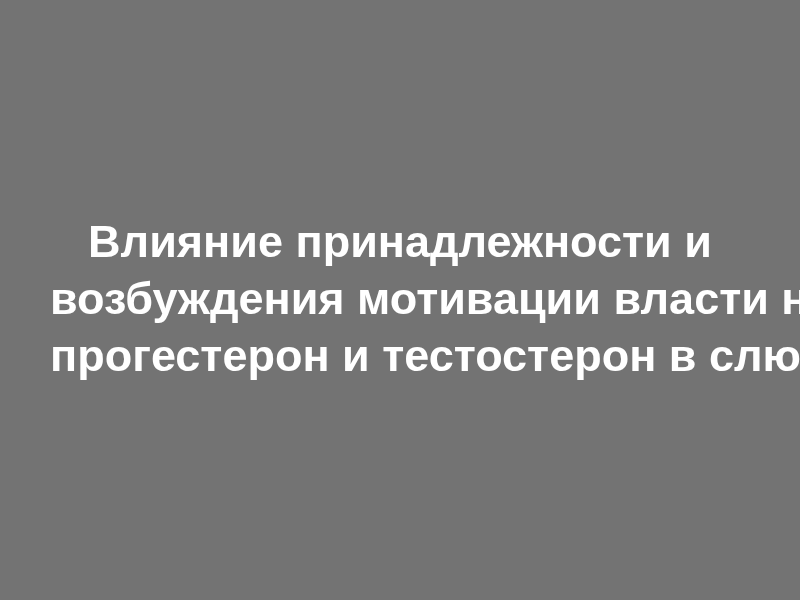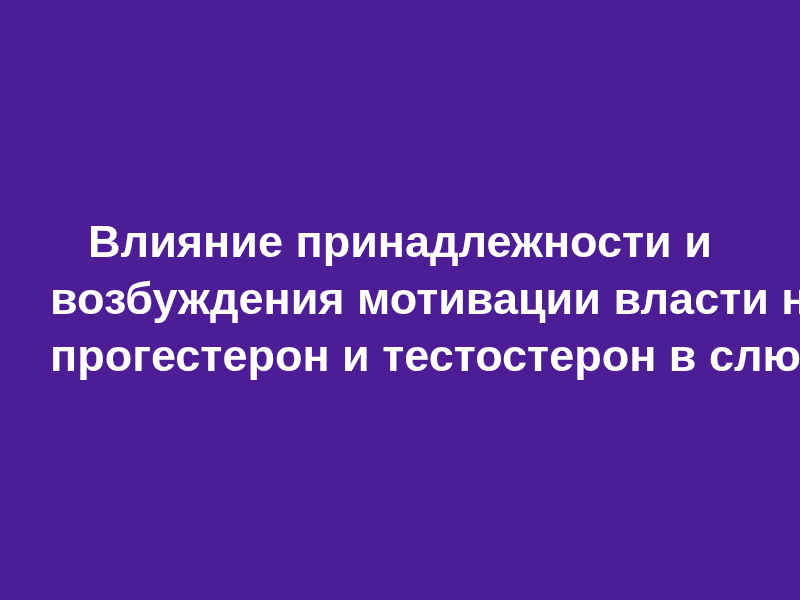--- a/index.html
+++ b/index.html
@@ -45,19 +45,19 @@
     font-style: normal;
     line-height: 57px;
     letter-spacing: 0px;
     white-space: nowrap;
     text-rendering: optimizeLegibility;
   }
 </style>
 </head>
 <body>
 
-<div class="title-card" style="background-color: #4c1d95;">
+<div class="title-card" style="background-color: #737373;">
   <div class="title-block">
     <span class="title-line" style="color: rgb(255, 255, 255);">Влияние принадлежности и</span>
     <span class="title-line" style="color: rgb(255, 255, 255);">возбуждения мотивации власти на</span>
     <span class="title-line" style="color: rgb(255, 255, 255);">прогестерон и тестостерон в слюне</span>
   </div>
 </div>
 
 </body></html>

